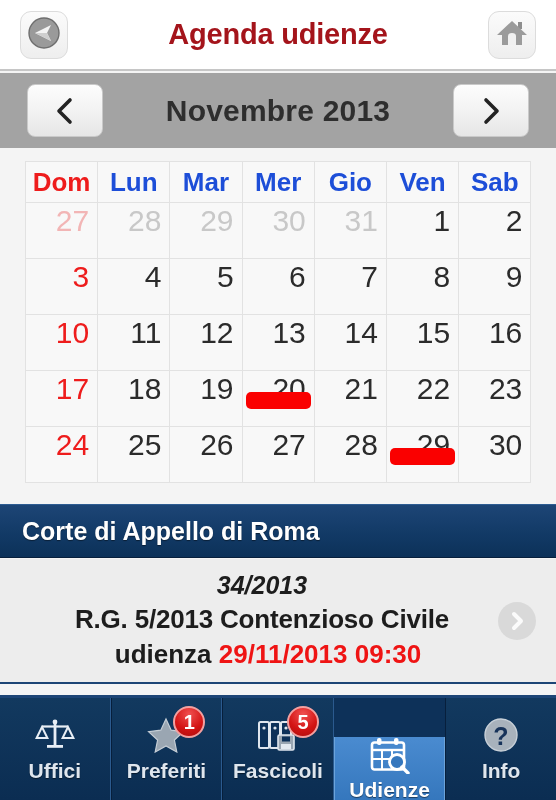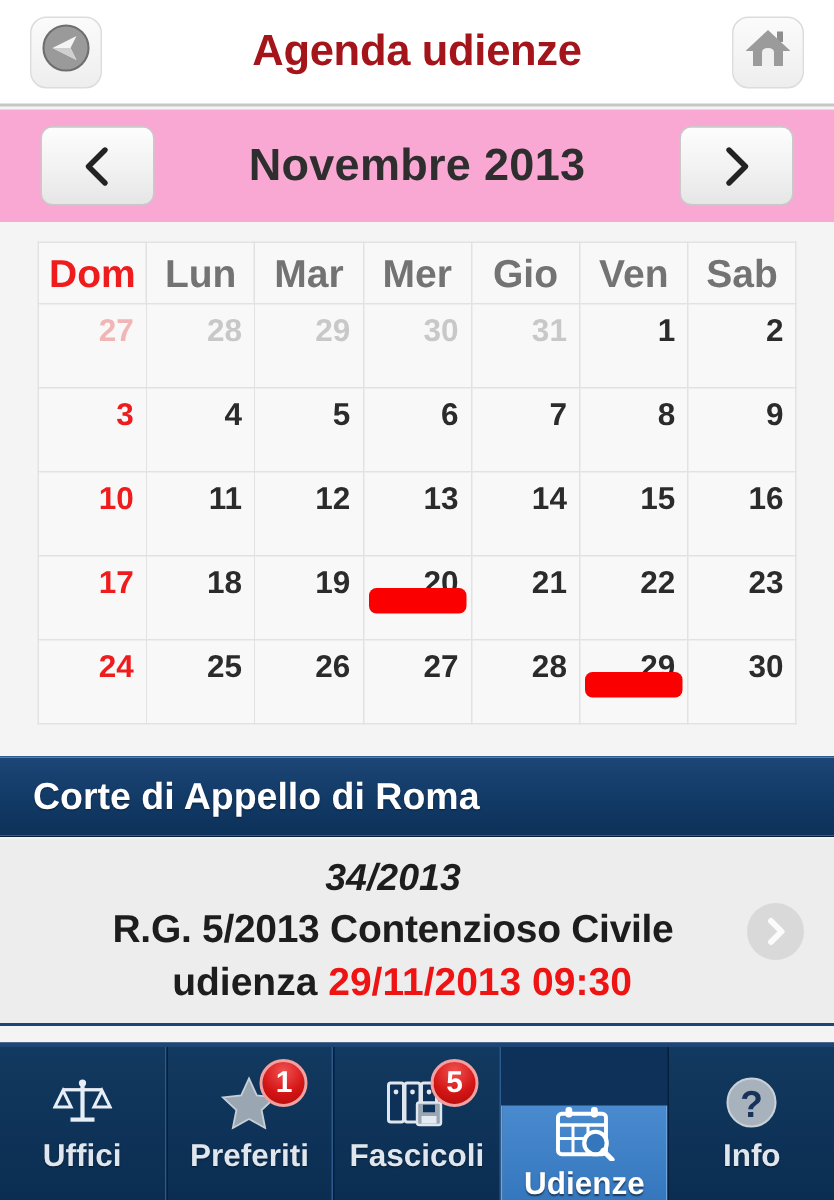--- a/index.html
+++ b/index.html
@@ -56,21 +56,21 @@
   
   #month-nav {
     position: absolute;
     top: 73px; left: 0;
     width: 556px;
     height: 75px;
     display: flex;
     align-items: center;
     justify-content: space-between;
     padding: 0 27px;
-    background: #f9a8d4;
+    background: #a3a3a3;
     gap: 12px;
   }
 
   .nav-btn {
     width: 76px;
     height: 53px;
     border-radius: 8px;
     background: linear-gradient(#fdfdfd 0%, #f2f2f2 52%, #e6e6e6 100%);
     border: 1px solid #c9c9c9;
     display: flex;
@@ -101,39 +101,38 @@
   }
   #calendar td, #calendar th {
     border: 1px solid #e2e2e2;
     background: #f8f8f8;
     width: 72.2px;
   }
   #calendar th {
     height: 41px;
     font-size: 26px;
     font-weight: bold;
-    color: #737373;
+    color: #1d4ed8;
     text-align: center;
     vertical-align: middle;
   }
   #calendar th.sun { color: #ee1c1c; }
 
   #calendar td {
     height: 56px;
     vertical-align: top;
     text-align: right;
     padding: 2px 8px 0 2px;
     position: relative;
   }
   .daynum {
-    font-size: 21px;
+    font-size: 30px;
     color: #2b2b2b;
     line-height: 32px;
     display: block;
-    font-weight: bold;
   }
   .daynum.sun { color: #ee1c1c; }
   .daynum.out { color: #c8c8c8; }
   .daynum.out.sun { color: #f2b5b5; }
 
   .event-bar {
     position: absolute;
     left: 3px;
     right: 3px;
     bottom: 17px;

